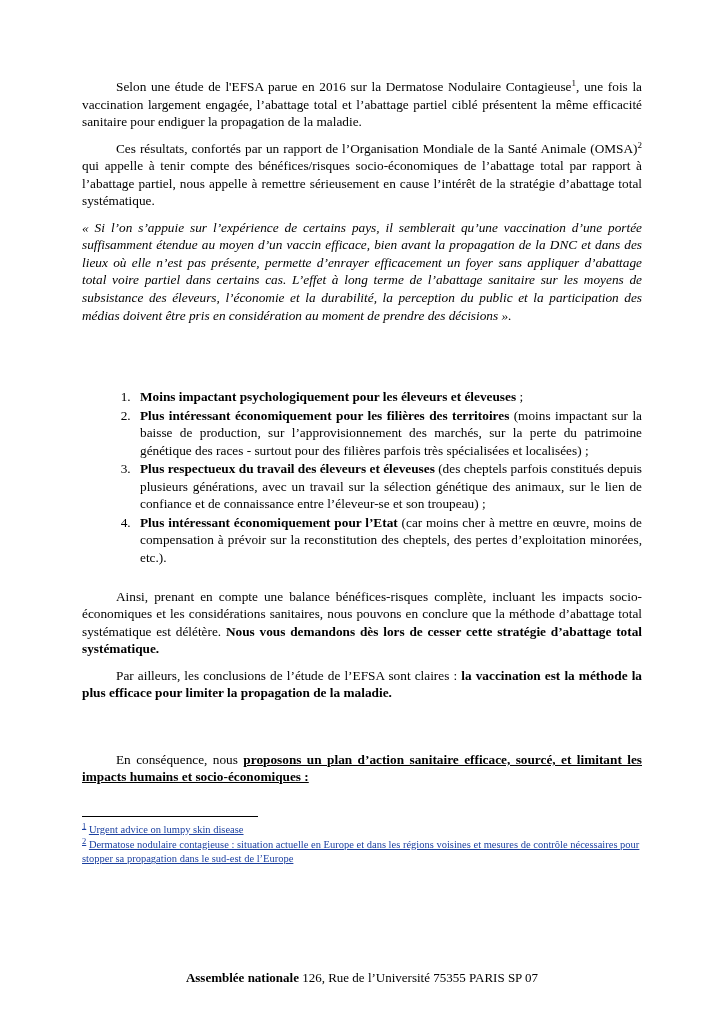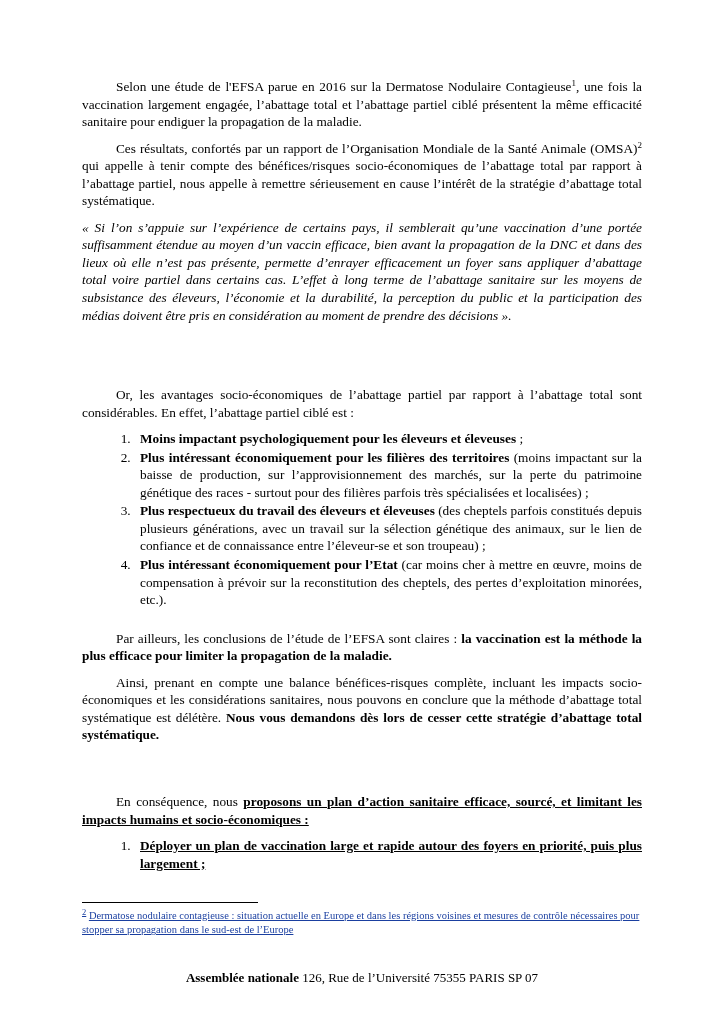--- a/index.html
+++ b/index.html
@@ -91,45 +91,42 @@
 <div class="page">
 
   <p class="indent"><span>Selon une étude de l'EFSA parue en 2016 sur la Dermatose Nodulaire Contagieuse</span><span class="sup">1</span><span>, une fois la vaccination largement engagée, l’abattage total et l’abattage partiel ciblé présentent la même efficacité sanitaire pour endiguer la propagation de la maladie.</span></p>
 
   <p class="indent"><span>Ces résultats, confortés par un rapport de l’Organisation Mondiale de la Santé Animale (OMSA)</span><span class="sup">2</span><span> qui appelle à tenir compte des bénéfices/risques socio-économiques de l’abattage total par rapport à l’abattage partiel, nous appelle à remettre sérieusement en cause l’intérêt de la stratégie d’abattage total systématique.</span></p>
 
   <p class="quote">« Si l’on s’appuie sur l’expérience de certains pays, il semblerait qu’une vaccination d’une portée suffisamment étendue au moyen d’un vaccin efficace, bien avant la propagation de la DNC et dans des lieux où elle n’est pas présente, permette d’enrayer efficacement un foyer sans appliquer d’abattage total voire partiel dans certains cas. L’effet à long terme de l’abattage sanitaire sur les moyens de subsistance des éleveurs, l’économie et la durabilité, la perception du public et la participation des médias doivent être pris en considération au moment de prendre des décisions ».</p>
 
   <div class="spacer-md"></div>
 
-  <p class="indent">Or, les avantages socio-économiques de l’abattage partiel par rapport à l’abattage total sont considérables. En effet, l’abattage partiel ciblé est :</p>
 
   <ol class="list">
     <li><b>Moins impactant psychologiquement pour les éleveurs et éleveuses</b><span> ;</span></li>
     <li><b>Plus intéressant économiquement pour les filières des territoires</b><span> (moins impactant sur la baisse de production, sur l’approvisionnement des marchés, sur la perte du patrimoine génétique des races - surtout pour des filières parfois très spécialisées et localisées) ;</span></li>
     <li><b>Plus respectueux du travail des éleveurs et éleveuses</b><span> (des cheptels parfois constitués depuis plusieurs générations, avec un travail sur la sélection génétique des animaux, sur le lien de confiance et de connaissance entre l’éleveur-se et son troupeau) ;</span></li>
     <li><b>Plus intéressant économiquement pour l’Etat</b><span> (car moins cher à mettre en œuvre, moins de compensation à prévoir sur la reconstitution des cheptels, des pertes d’exploitation minorées, etc.).</span></li>
   </ol>
 
   <div class="spacer-sm"></div>
 
+  <p class="indent"><span>Ainsi, prenant en compte une balance bénéfices-risques complète, incluant les impacts socio-économiques et les considérations sanitaires, nous pouvons en conclure que la méthode d’abattage total systématique est délétère. </span><b>Nous vous demandons dès lors de cesser cette stratégie d’abattage total systématique.</b></p>
+
   <p class="indent"><span>Par ailleurs, les conclusions de l’étude de l’EFSA sont claires : </span><b>la vaccination est la méthode la plus efficace pour limiter la propagation de la maladie.</b></p>
-
-  <p class="indent"><span>Ainsi, prenant en compte une balance bénéfices-risques complète, incluant les impacts socio-économiques et les considérations sanitaires, nous pouvons en conclure que la méthode d’abattage total systématique est délétère. </span><b>Nous vous demandons dès lors de cesser cette stratégie d’abattage total systématique.</b></p>
 
   <div class="spacer-lg"></div>
 
   <p class="indent"><span>En conséquence, nous </span><b class="u">proposons un plan d’action sanitaire efficace, sourcé, et limitant les impacts humains et socio-économiques :</b></p>
 
-  <ol class="list">
-    <li><b class="u">Déployer un plan de vaccination large et rapide autour des foyers en priorité, puis plus largement ;</b><span></span></li>
-  </ol>
 
   <div class="footnotes">
     <hr class="footnote-rule">
+    <div class="fn-row"><span class="fn-mark fnlink">1</span> <span class="fnlink">Urgent advice on lumpy skin disease</span></div>
     <div class="fn-row"><span class="fn-mark fnlink">2</span> <span class="fnlink">Dermatose nodulaire contagieuse :  situation actuelle en Europe et dans les régions voisines et mesures de  contrôle nécessaires pour stopper sa propagation dans le sud-est de l’Europe</span></div>
   </div>
 
   <div class="footer">
     <span class="org">Assemblée nationale</span><span> 126, Rue de l’Université 75355 PARIS SP 07</span>
   </div>
 
 </div>
 
 </body></html>

